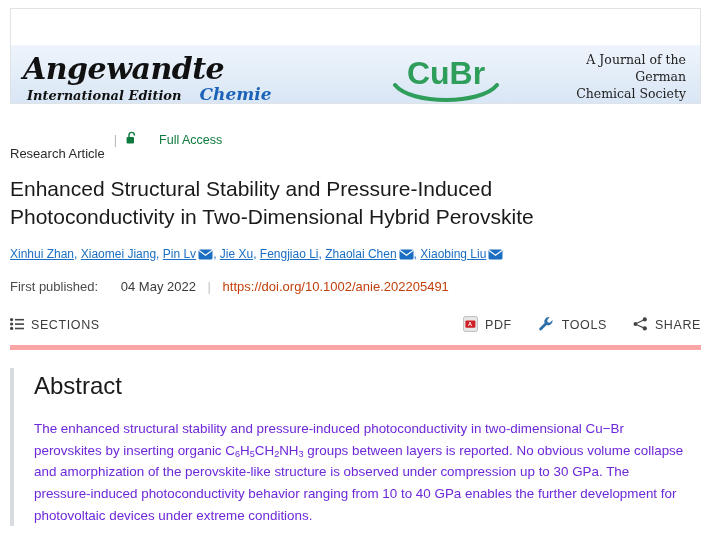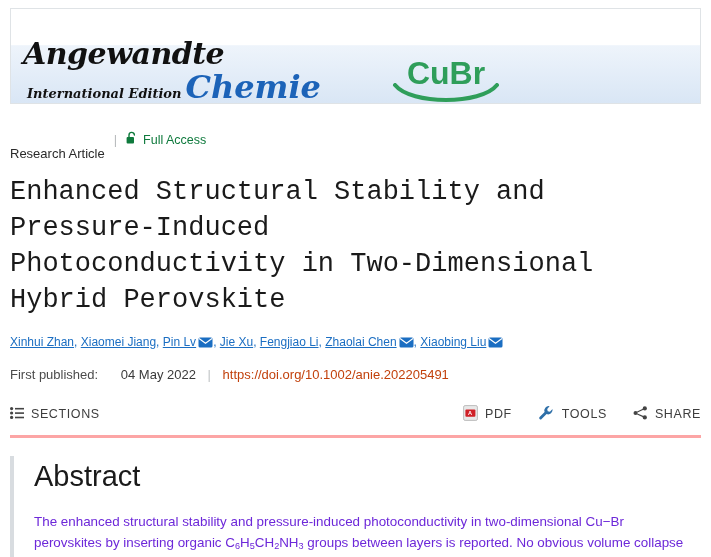--- a/index.html
+++ b/index.html
@@ -35,33 +35,33 @@
     font-weight: 700;
     font-style: italic;
     letter-spacing: -0.5px;
     color: #111;
     line-height: 1;
   }
   .chemie-row {
     margin-top: 2px;
     display: flex;
     align-items: baseline;
-    gap: 4px;
+    gap: 18px;
     padding-left: 4px;
   }
   .intl {
     font-family: "DejaVu Serif", serif;
     font-size: 13px;
     font-weight: 700;
     font-style: italic;
     color: #111;
   }
   .chemie {
     font-family: "DejaVu Serif", serif;
-    font-size: 32px;
+    font-size: 17px;
     font-weight: 700;
     font-style: italic;
     color: #1c63b8;
     line-height: 1;
   }
   .banner-mid {
     flex: 0 0 150px;
     display: flex;
     align-items: center;
     justify-content: center;
@@ -106,34 +106,34 @@
     color: #2a2a2a;
   }
   .meta-type { color: #2a2a2a; margin-top: 28px; }
   .meta-sep {
     color: #b9bcbe;
     margin: 0 9px;
   }
   .open-access {
     display: inline-flex;
     align-items: center;
-    gap: 6px;
+    gap: 22px;
     color: #0f7a3d;
     font-size: 12.5px;
   }
   .lock-icon { display: inline-block; }
 
   
   h1.title {
     margin: 14px 10px 0 10px;
-    font-size: 27px;
+    font-size: 21px;
     line-height: 1.33;
     font-weight: 400;
     color: #1a1a1a;
-    font-family: Liberation Mono, monospace;
+    font-family: Liberation Sans, sans-serif;
   }
   h1.title sub { font-size: 0.62em; vertical-align: -0.25em; }
 
   
   .authors {
     margin: 14px 10px 0 10px;
     font-size: 12px;
     line-height: 1.5;
     color: #1f6fb2;
   }
@@ -155,21 +155,21 @@
   .published .bar { color: #c0c4c6; margin: 0 8px; }
   .published a.doi { color: #c2410c; text-decoration: none; font-weight: 400; }
 
   
   .toolbar {
     margin: 22px 10px 0 10px;
     height: 34px;
     display: flex;
     align-items: center;
     justify-content: space-between;
-    border-bottom: 3px solid #fca5a5;
+    border-bottom: 5px solid #fca5a5;
     padding-bottom: 10px;
   }
   .tb-left, .tb-right { display: flex; align-items: center; }
   .tb-item {
     display: inline-flex;
     align-items: center;
     gap: 7px;
     font-size: 12.5px;
     letter-spacing: 0.6px;
     color: #3d3d3d;
@@ -178,21 +178,21 @@
   .tb-left .tb-item { margin-left: 0; }
 
   
   .abstract {
     margin: 18px 10px 0 10px;
     border-left: 4px solid #d8dce0;
     padding: 4px 14px 0 20px;
   }
   .abstract h2 {
     margin: 0 0 18px 0;
-    font-size: 29px;
+    font-size: 24px;
     font-weight: 400;
     color: #1a1a1a;
   }
   .abstract p {
     margin: 0;
     font-size: 13.4px;
     line-height: 1.62;
     color: #6d28d9;
     text-align: left;
   }
@@ -210,20 +210,27 @@
         <span class="intl">International Edition</span>
         <span class="chemie">Chemie</span>
       </div>
     </div>
     <div class="banner-mid">
       <div class="gdch">
         <div class="gdch-text">CuBr</div>
         <svg class="gdch-swoosh" width="110" height="20" viewBox="0 0 110 20">
           <path d="M4 2 C 20 22, 90 22, 106 2" stroke="#2f9e5a" stroke-width="4" fill="none" stroke-linecap="round"></path>
         </svg>
+      </div>
+    </div>
+    <div class="banner-right">
+      <div class="gdch-sub">
+        <div>A Journal of the</div>
+        <div>German</div>
+        <div>Chemical Society</div>
       </div>
     </div>
   </div>
 
   <div class="meta-row">
     <span class="meta-type">Research Article</span>
     <span class="meta-sep">|</span>
     <span class="open-access">
       <span class="lock-icon">
         <svg width="11" height="14" viewBox="0 0 11 14">

